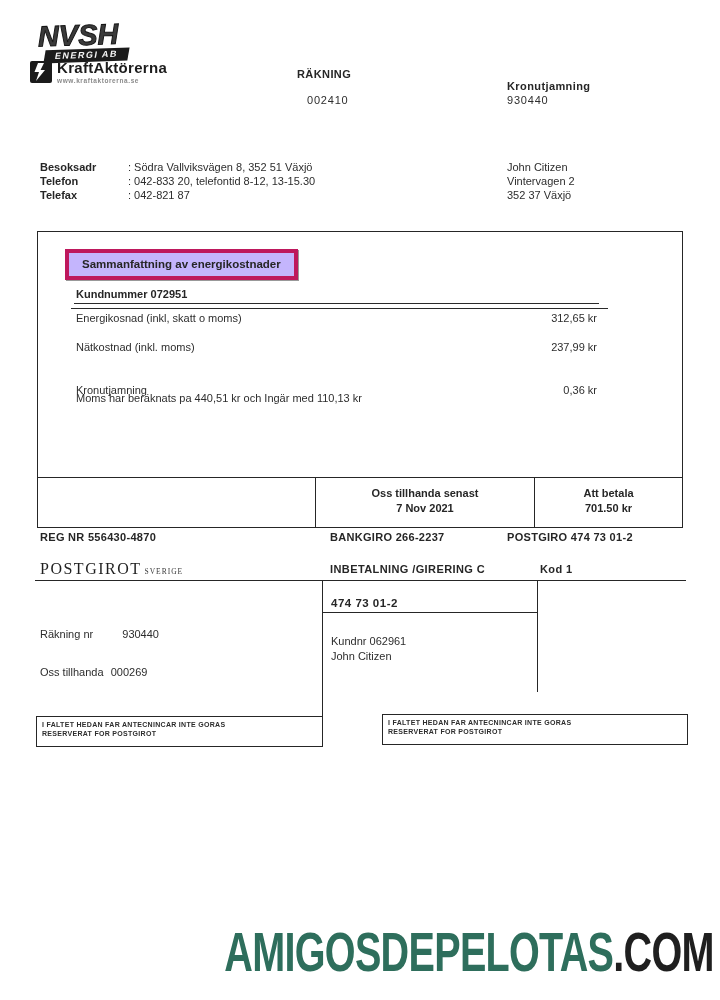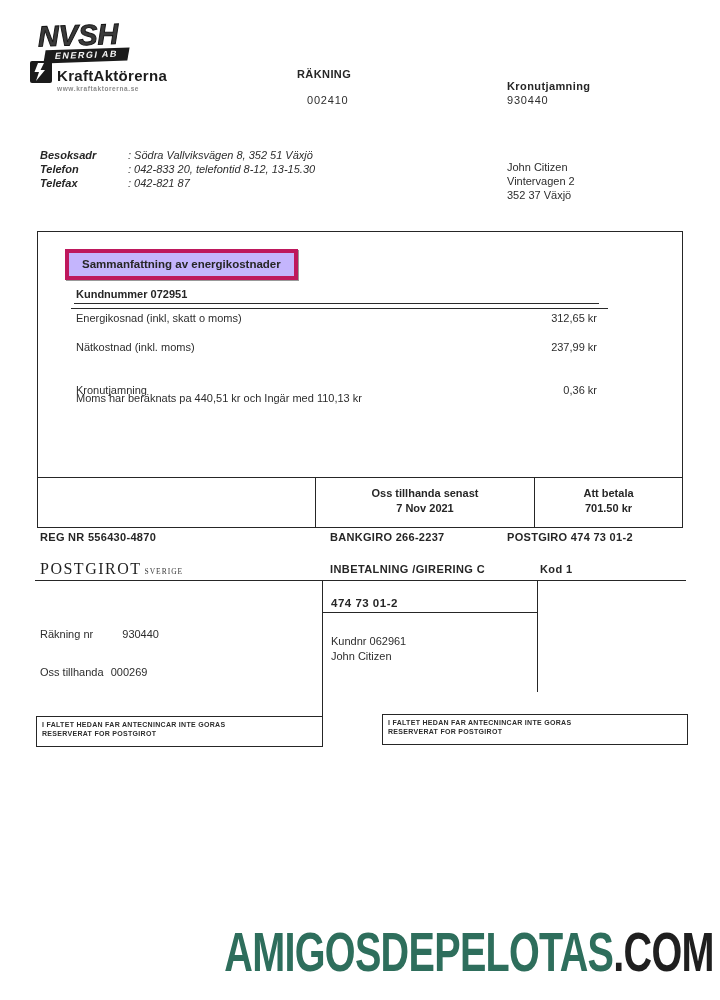--- a/index.html
+++ b/index.html
@@ -23,21 +23,21 @@
   }
   .nvsh-bar{
     margin-left:6px;margin-top:1px;width:84px;
     background:#1b1b1b;color:#f5f5f5;
     font-size:9px;font-weight:bold;text-align:center;
     padding:1px 0 2px 0;letter-spacing:1.5px;
     transform:skewX(-12deg);
   }
   .kraft{left:30px;top:60px;display:flex;align-items:flex-start;}
   .kraft-icon{width:22px;height:22px;margin-top:1px;}
-  .kraft-col{margin-left:5px;margin-top:8px;}
+  .kraft-col{margin-left:5px;}
   .kraft-name{font-size:15px;font-weight:bold;color:#1c1c1c;letter-spacing:.3px;line-height:16px;}
   .kraft-url{font-size:6.5px;font-weight:bold;color:#8a8a8a;letter-spacing:.6px;margin-top:1px;}
 
   
   .h-label{font-size:11px;font-weight:bold;color:#262626;letter-spacing:.4px;}
   .h-value{font-size:11px;color:#2d2d2d;letter-spacing:.8px;}
 
   
   .c-row{font-size:11px;line-height:14px;}
   .c-label{display:inline-block;width:88px;font-weight:bold;color:#262626;}
@@ -118,21 +118,21 @@
       <div class="kraft-name">KraftAktörerna</div>
       <div class="kraft-url">www.kraftaktorerna.se</div>
     </div>
   </div>
 
   <div class="abs h-label" style="left:297px;top:68px;">RÄKNING</div>
   <div class="abs h-value" style="left:307px;top:94px;">002410</div>
   <div class="abs h-label" style="left:507px;top:80px;">Kronutjamning</div>
   <div class="abs h-value" style="left:507px;top:94px;">930440</div>
 
-  <div class="abs" style="left:40px;top:148px;font-style:italic;">
+  <div class="abs" style="left:40px;top:160px;">
     <div class="c-row">
       <span class="c-label">Besoksadr</span><span class="c-value">: Södra Vallviksvägen  8, 352 51 Växjö</span>
     </div>
     <div class="c-row">
       <span class="c-label">Telefon</span><span class="c-value">: 042-833 20, telefontid 8-12, 13-15.30</span>
     </div>
     <div class="c-row">
       <span class="c-label">Telefax</span><span class="c-value">: 042-821 87</span>
     </div>
   </div>

